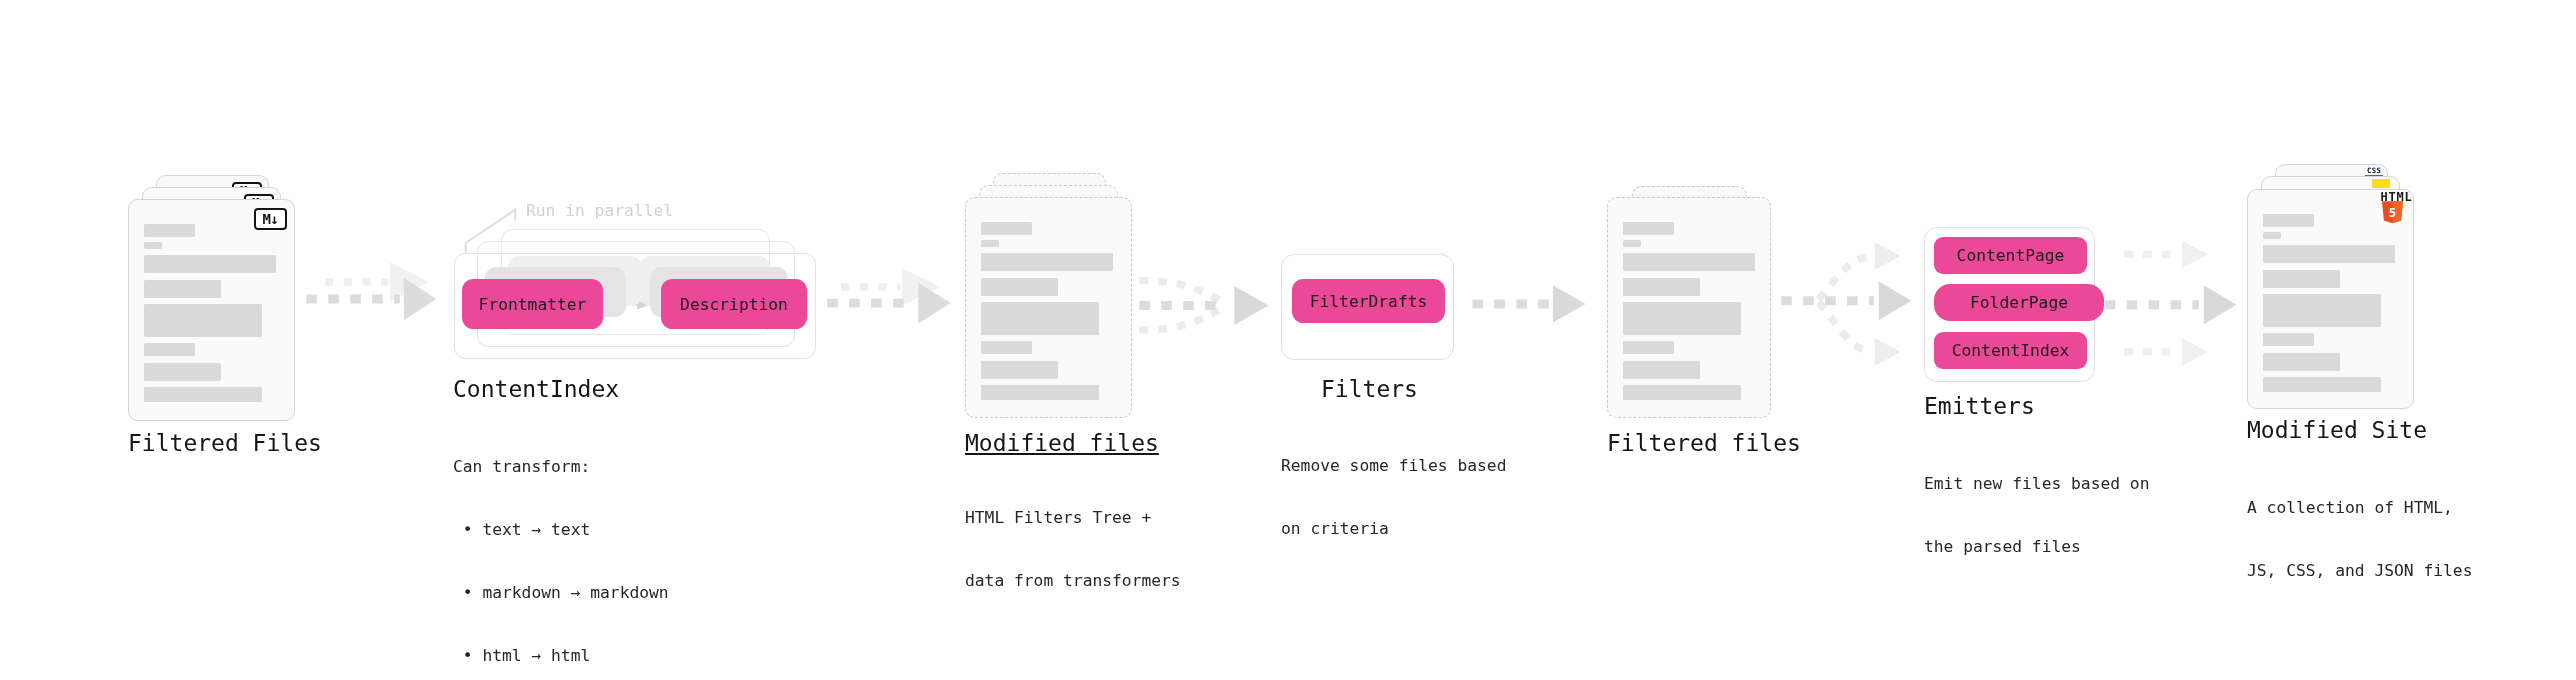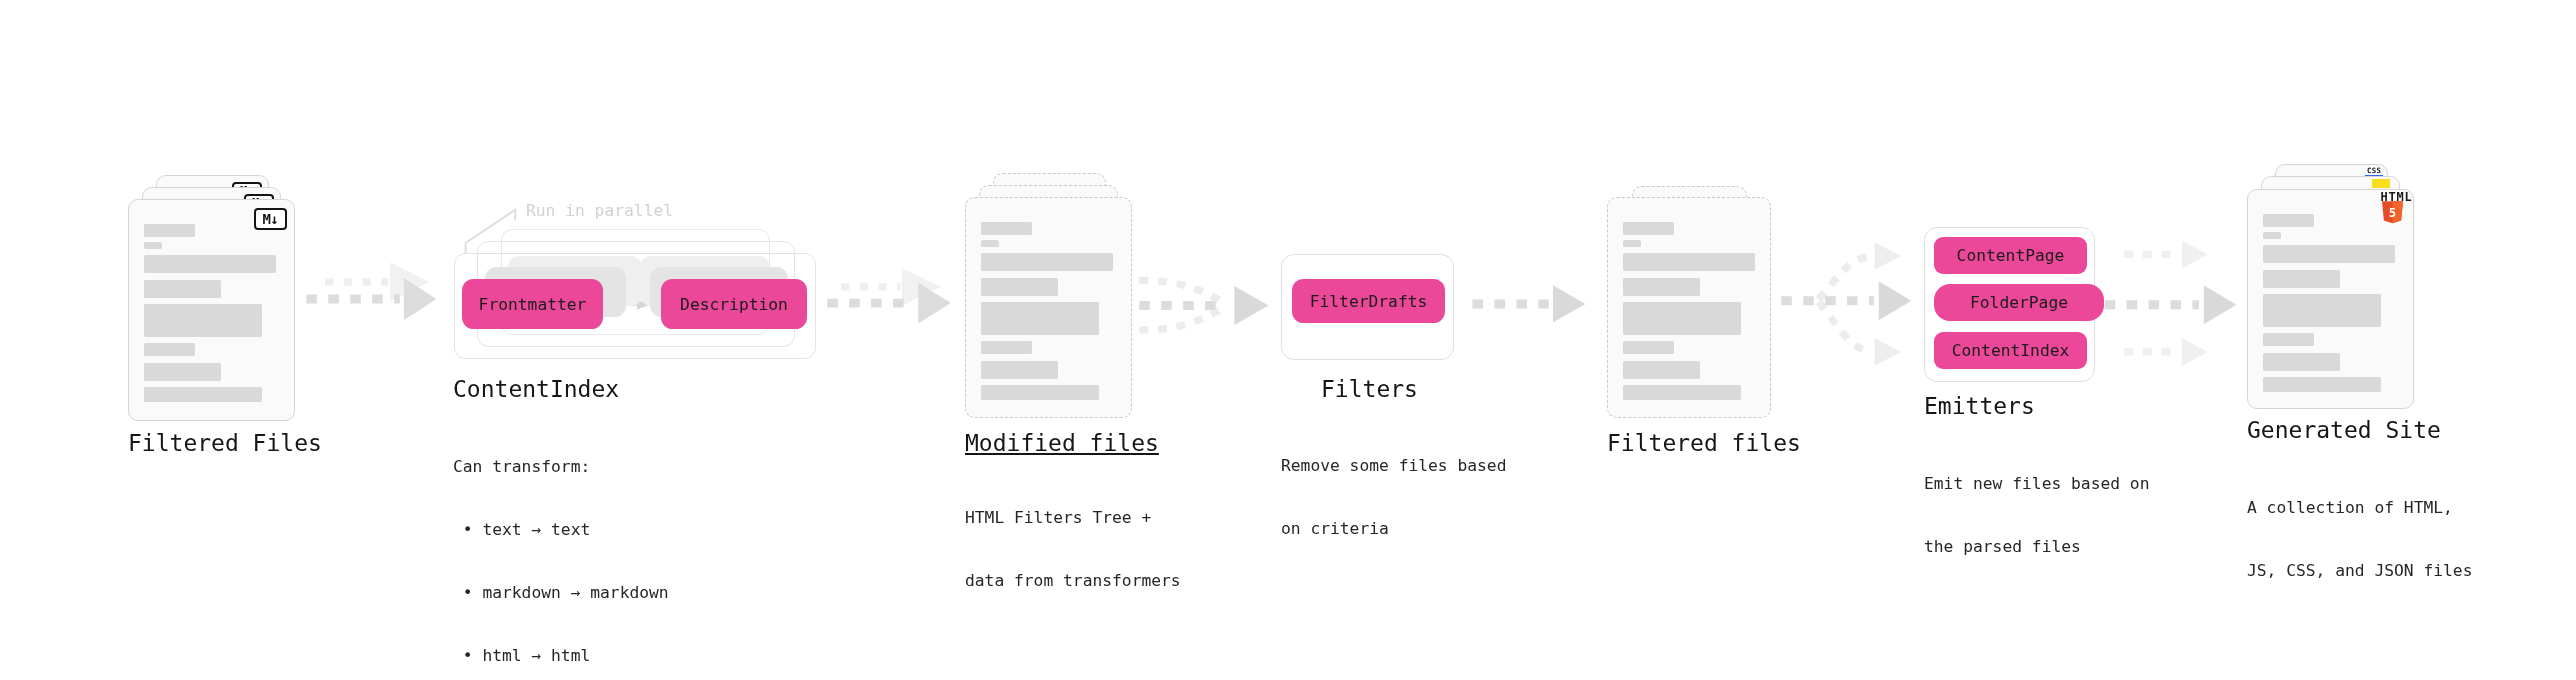--- a/index.html
+++ b/index.html
@@ -237,21 +237,21 @@
       </div>
     <div class="bar" style="left: 15.4px; top: 24.4px; width: 51px; height: 13px;"></div>
         <div class="bar" style="left: 15.4px; top: 42px; width: 18px; height: 6.5px;"></div>
         <div class="bar" style="left: 15.4px; top: 55px; width: 132px; height: 18px;"></div>
         <div class="bar" style="left: 15.4px; top: 80px; width: 77px; height: 18px;"></div>
         <div class="bar" style="left: 15.4px; top: 104px; width: 118px; height: 32.5px;"></div>
         <div class="bar" style="left: 15.4px; top: 143px; width: 51px; height: 13px;"></div>
         <div class="bar" style="left: 15.4px; top: 163px; width: 77px; height: 18px;"></div>
         <div class="bar" style="left: 15.4px; top: 187px; width: 118px; height: 14.6px;"></div>
       </div>
-    <div class="stage-title" style="left:2247px;top:416px;">Generated Site</div>
+    <div class="stage-title" style="left:2247px;top:416px;">Modified Site</div>
     <div class="stage-sub" style="left:2247px;top:455px;">
       <div>A collection of HTML,</div>
       <div>JS, CSS, and JSON files</div>
     </div>
   </div>
 
 </div>
 
 
 </body></html>

